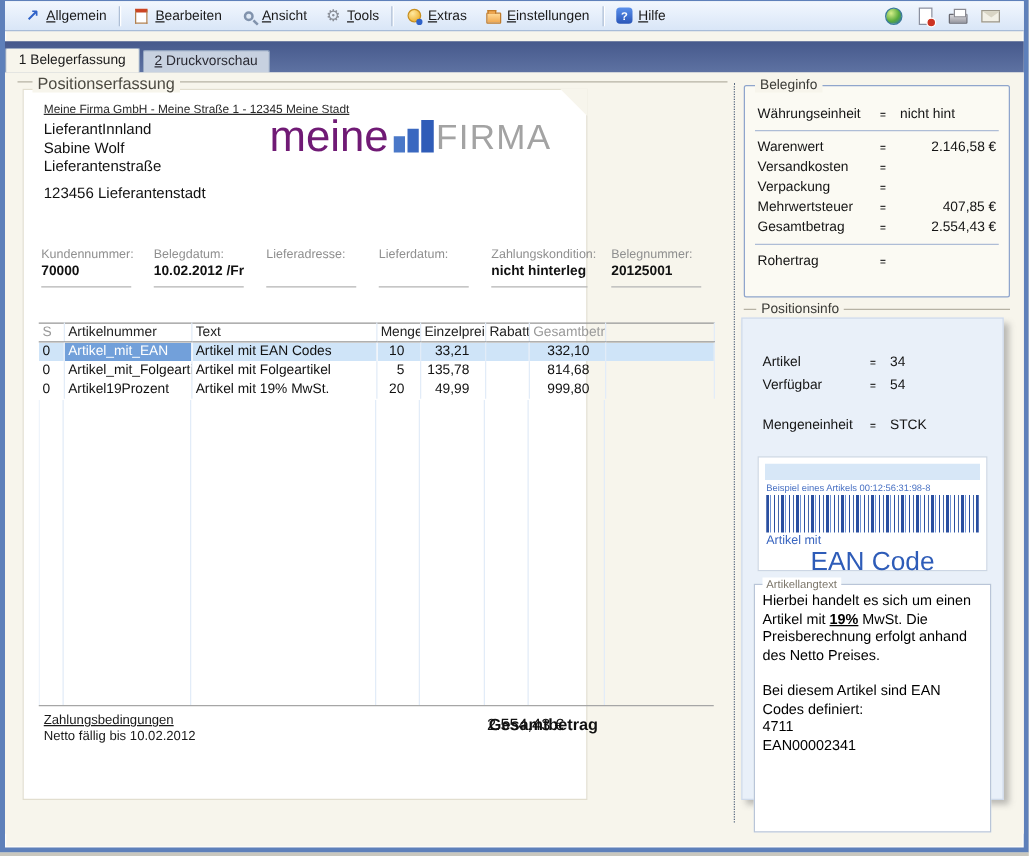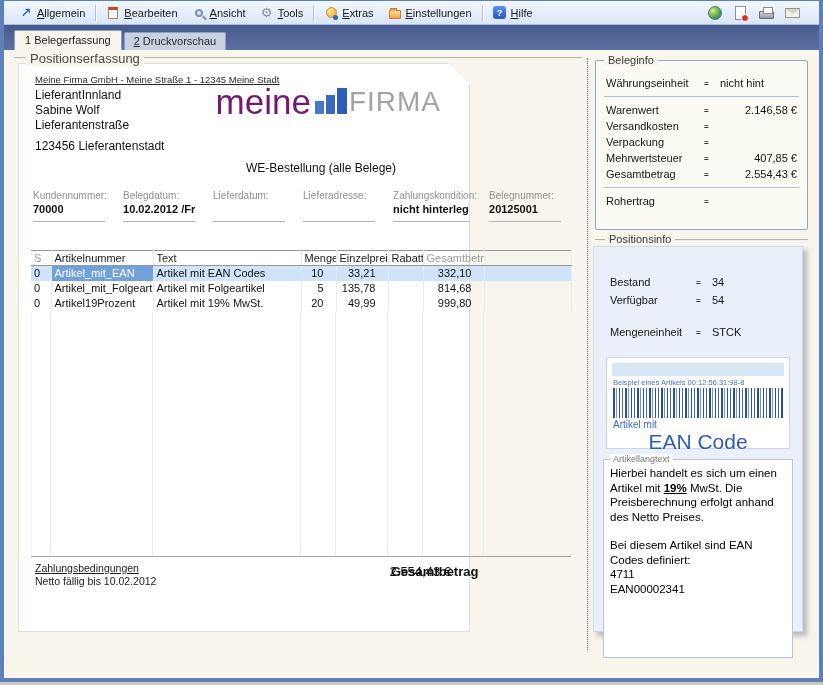--- a/index.html
+++ b/index.html
@@ -35,21 +35,21 @@
   .tool-icons { margin-left:auto; display:flex; gap:9px; align-items:center; padding-right:10px; }
   .ti { width:17px; height:16px; display:inline-flex; align-items:center; justify-content:center; position:relative; cursor:default; }
   .ti-globe { width:14px; height:14px; border-radius:50%; background:radial-gradient(circle at 32% 30%,#d6ef8a,#58aa3c 55%,#2a6fb2 95%); border:1px solid #3a7a9a; }
   .ti-doc { width:11px; height:14px; background:#fff; border:1px solid #8a90a0; }
   .ti-doc::after { content:""; position:absolute; width:6px; height:6px; border-radius:50%; background:#cc3322; border:1px solid #fff; right:0; bottom:-1px; }
   .ti-printer { width:15px; height:8px; background:linear-gradient(#d8d8dc,#9a9aa2); border:1px solid #6a6a72; border-radius:1px; margin-top:5px; position:relative; }
   .ti-printer::before { content:""; position:absolute; top:-5px; left:3px; width:8px; height:5px; background:#fff; border:1px solid #8a8a92; }
   .ti-mail { width:15px; height:10px; background:#f2f0e6; border:1px solid #9a968a; position:relative; }
   .ti-mail::before { content:""; position:absolute; left:0; top:0; border-left:7px solid transparent; border-right:7px solid transparent; border-top:5px solid #d8d4c4; }
   
-  .tabstrip { height:25px; background:linear-gradient(180deg,#46598c,#5e72a2); display:flex; align-items:flex-end; padding-left:10px; }
+  .tabstrip { height:25px; background:linear-gradient(180deg,#46598c,#5e72a2); display:flex; align-items:flex-end; padding-left:0;margin-top:8px; }
   .tab { font-size:11px; padding:3px 10px 4px; cursor:default; }
   .tab.active { background:#f7f5ec; color:#1a1a1a; border:1px solid #8ea0bd; border-bottom:none; border-radius:2px 2px 0 0; position:relative; z-index:2; }
   .tab.inactive { background:#c7d1e0; color:#2a2a33; border:1px solid #8ea0bd; border-bottom:none; border-radius:2px 2px 0 0; margin-left:2px; padding:2px 9px 3px; }
   .tab.mnemonic::first-letter { text-decoration:underline; }
   
   .content { position:relative; height:609px; background:#f7f5ec; }
   .doc-groupline { position:absolute; left:10px; top:7px; width:568px; border-top:1px solid #b6b2a4; }
   .doc-grouplabel { position:absolute; left:22px; top:1px; font-size:13px; color:#4c4a42; background:#f7f5ec; padding:0 4px; z-index:2; }
   .document { position:absolute; left:14px; top:13px; width:452px; height:569px; background:#fff; border:1px solid #e2decf; }
   .dogear { position:absolute; right:-1px; top:-1px; width:0; height:0; border-top:22px solid #f7f5ec; border-left:22px solid transparent; }
@@ -203,40 +203,39 @@
       </div>
       <div class="logo">
         <span class="logo-light">meine</span>
         <span class="logo-bars">
           <span class="bar1"></span>
             <span class="bar2"></span>
             <span class="bar3"></span>
         </span>
         <span class="logo-dark">FIRMA</span>
       </div>
-      <div class="doctype">WE-Bestellung (alle Belege)</div>
 
       <div class="fields">
         <div class="field">
           <div class="field-label">Kundennummer:</div>
           <div class="field-value">70000</div>
           <div class="field-line"></div>
         </div>
         <div class="field">
           <div class="field-label">Belegdatum:</div>
           <div class="field-value">10.02.2012 /Fr</div>
           <div class="field-line"></div>
         </div>
         <div class="field">
+          <div class="field-label">Lieferadresse:</div>
+          <div class="field-value"></div>
+          <div class="field-line"></div>
+        </div>
+        <div class="field">
           <div class="field-label">Lieferdatum:</div>
-          <div class="field-value"></div>
-          <div class="field-line"></div>
-        </div>
-        <div class="field">
-          <div class="field-label">Lieferadresse:</div>
           <div class="field-value"></div>
           <div class="field-line"></div>
         </div>
         <div class="field">
           <div class="field-label">Zahlungskondition:</div>
           <div class="field-value">nicht hinterleg</div>
           <div class="field-line"></div>
         </div>
         <div class="field">
           <div class="field-label">Belegnummer:</div>
@@ -363,21 +362,21 @@
           <span class="info-value"></span>
         </div>
       </div>
     </div>
 
     <div class="pi-line"></div>
     <div class="pi-label">Positionsinfo</div>
     <div class="pi-panel">
       <div class="pi-rows">
         <div class="pi-row">
-          <span class="info-label">Bestand</span>
+          <span class="info-label">Artikel</span>
           <span class="info-eq">=</span>
           <span>34</span>
         </div>
         <div class="pi-row">
           <span class="info-label">Verfügbar</span>
           <span class="info-eq">=</span>
           <span>54</span>
         </div>
         <div class="pi-gap"></div>
         <div class="pi-row">

